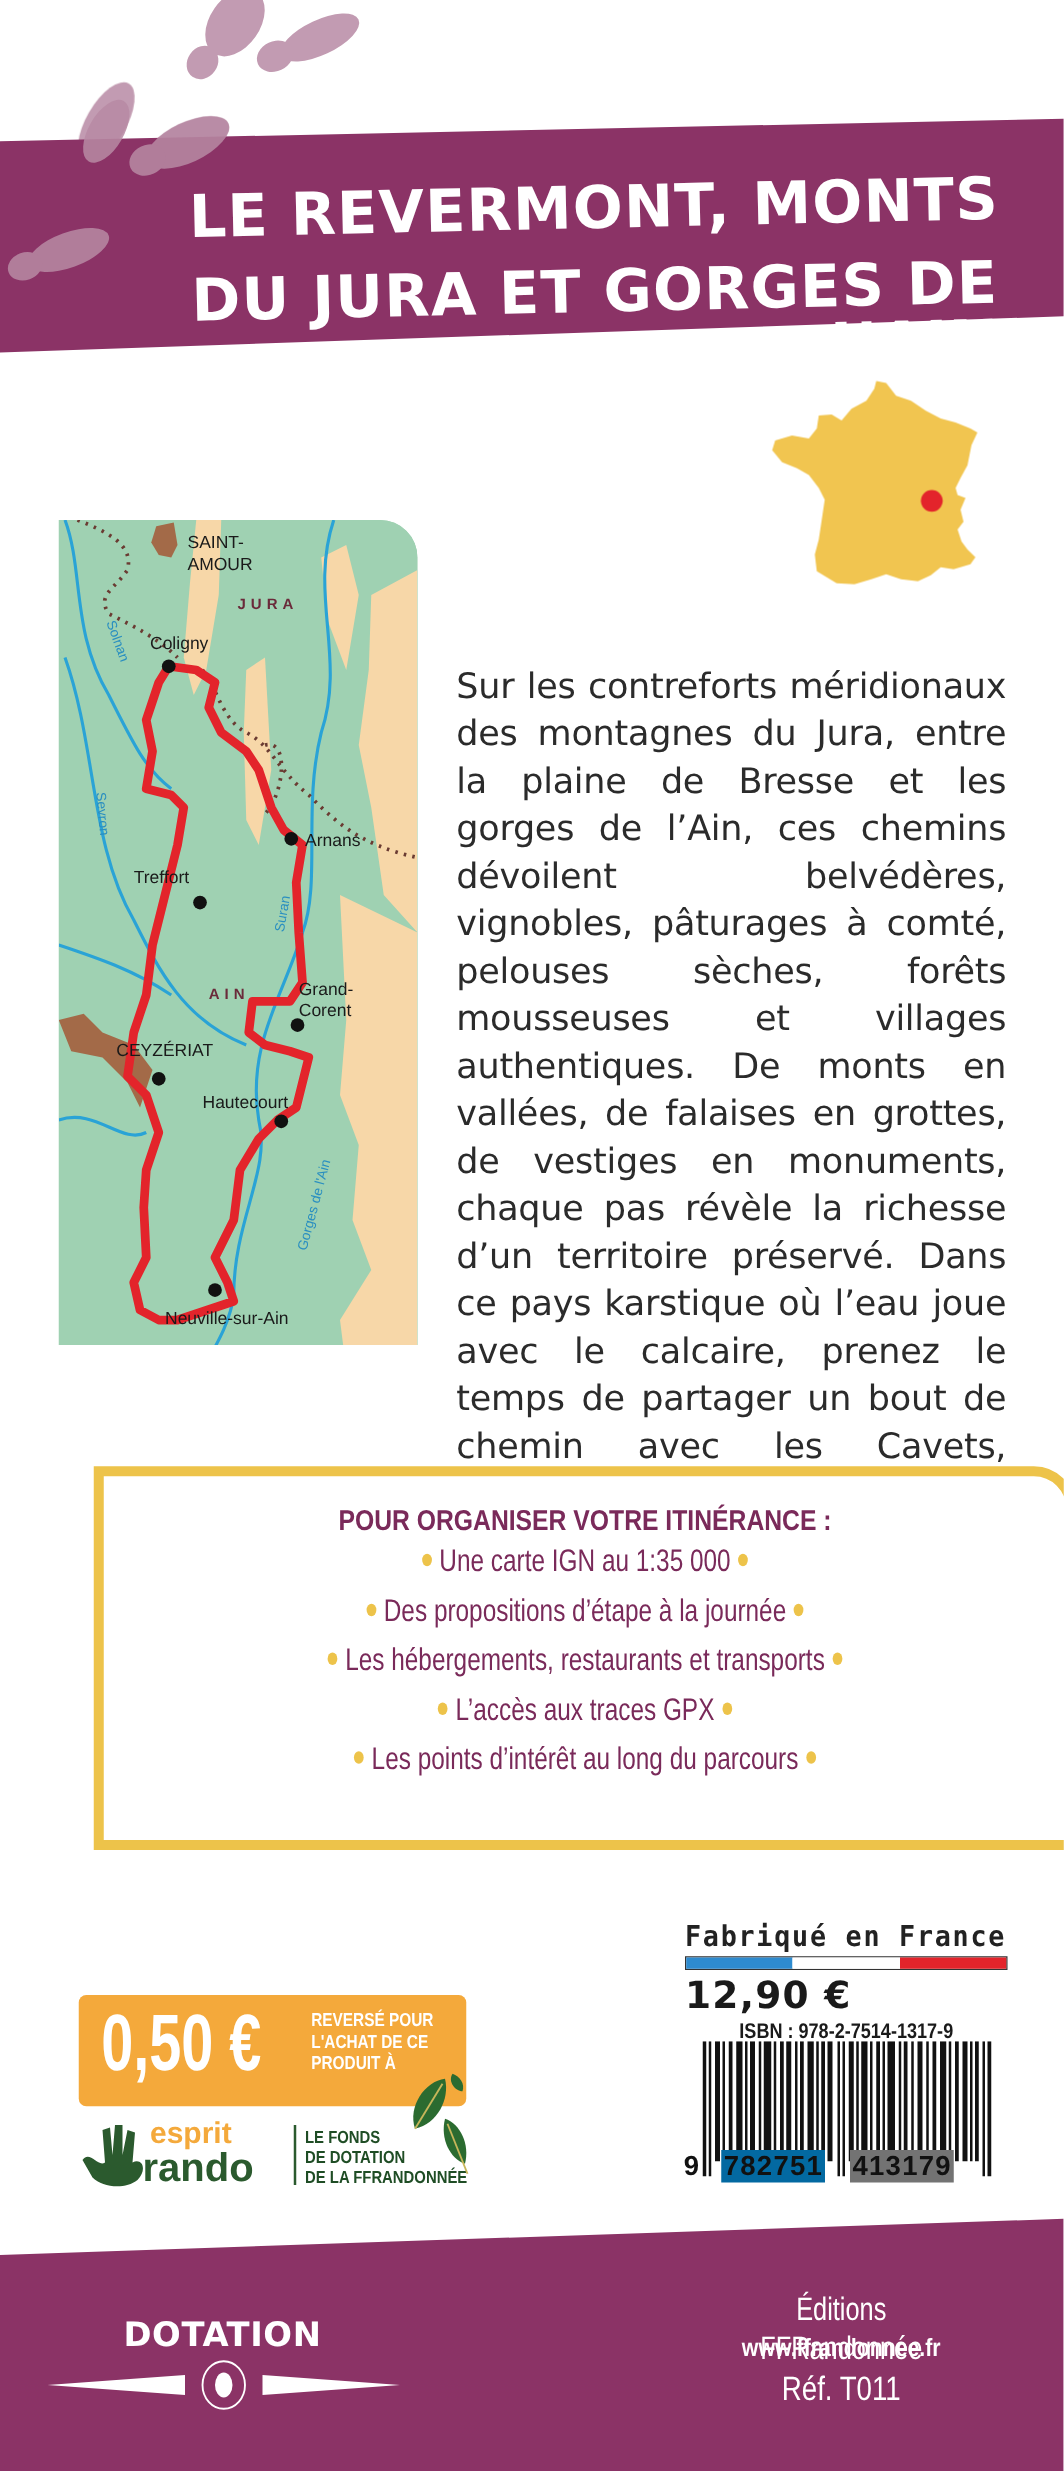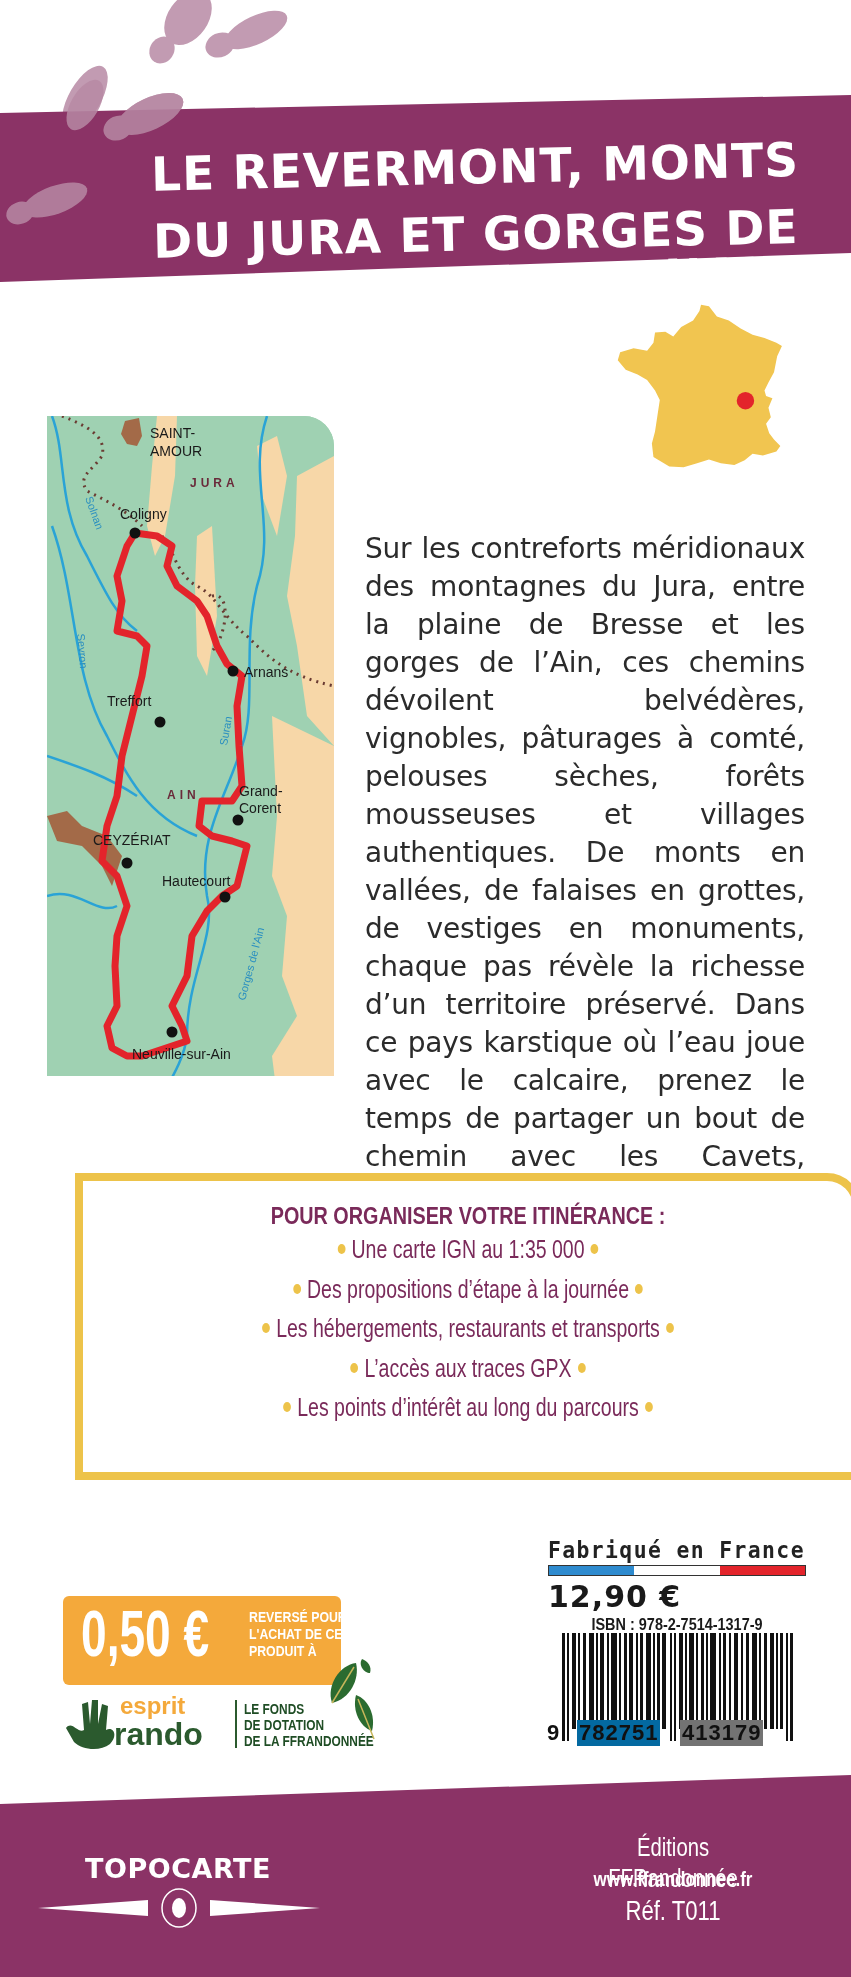--- a/index.html
+++ b/index.html
@@ -73,21 +73,21 @@
   .barcode { position: absolute; left: 562px; top: 1633px; width: 240px; height: 115px; }
   .barcode-digits {
     position: absolute; left: 547px; top: 1720px; width: 260px; font-family: "Liberation Sans", sans-serif;
     font-weight: bold; font-size: 22px; color: #111;
   }
   .bd-first { position: absolute; left: 0; top: 0; }
   .bd-left { position: absolute; left: 30px; top: 0; letter-spacing: 1px; background: #0369a1; padding: 0 2px; }
   .bd-right { position: absolute; left: 133px; top: 0; letter-spacing: 1px; background: #737373; padding: 0 2px; text-align: center; }
 
   
-  .donation { position: absolute; left: 63px; top: 1596px; width: 278px; height: 89px; background: #F4A93B; border-radius: 6px; }
+  .donation { position: absolute; left: 63px; top: 1596px; width: 310px; height: 89px; background: #F4A93B; border-radius: 6px; }
   .don-amount {
     position: absolute; left: 18px; top: 6px; color: #fff; font-family: "Liberation Sans", sans-serif;
     font-weight: bold; font-size: 64px; transform: scaleX(0.72); transform-origin: left; white-space: nowrap; line-height: 1;
   }
   .don-text {
     position: absolute; left: 186px; top: 12px; color: #fff; font-family: "Liberation Sans", sans-serif;
     font-weight: bold; font-size: 15px; line-height: 17px; transform: scaleX(0.82); transform-origin: left; white-space: nowrap;
   }
   .esprit-logo { position: absolute; left: 62px; top: 1690px; width: 160px; height: 60px; }
   .fonds-divider { position: absolute; left: 235px; top: 1700px; width: 2px; height: 48px; background: #2b5a2e; }
@@ -333,21 +333,21 @@
 </svg>
 <div class="barcode-digits">
   <span class="bd-first">9</span>
   <span class="bd-left">782751</span>
   <span class="bd-right">413179</span>
 </div>
 
 <svg class="footer-band" viewBox="0 0 851 217">
   <polygon points="0,44 851,15 851,217 0,217" fill="#8B3366"></polygon>
 </svg>
-<div class="topocarte">TOPOCARTE</div>
+<div class="topocarte">DOTATION</div>
 <svg class="compass" viewBox="0 0 282 40">
   <polygon points="0,20 110,12 110,28" fill="#ffffff"></polygon>
   <polygon points="282,20 172,12 172,28" fill="#ffffff"></polygon>
   <ellipse cx="141" cy="20" rx="17" ry="19" fill="none" stroke="#ffffff" stroke-width="1.5"></ellipse>
   <ellipse cx="141" cy="20" rx="7" ry="10" fill="#ffffff"></ellipse>
 </svg>
 <div class="editions">Éditions FFRandonnée</div>
 <div class="website">www.ffrandonnee.fr</div>
 <div class="ref">Réf. T011</div>
 

